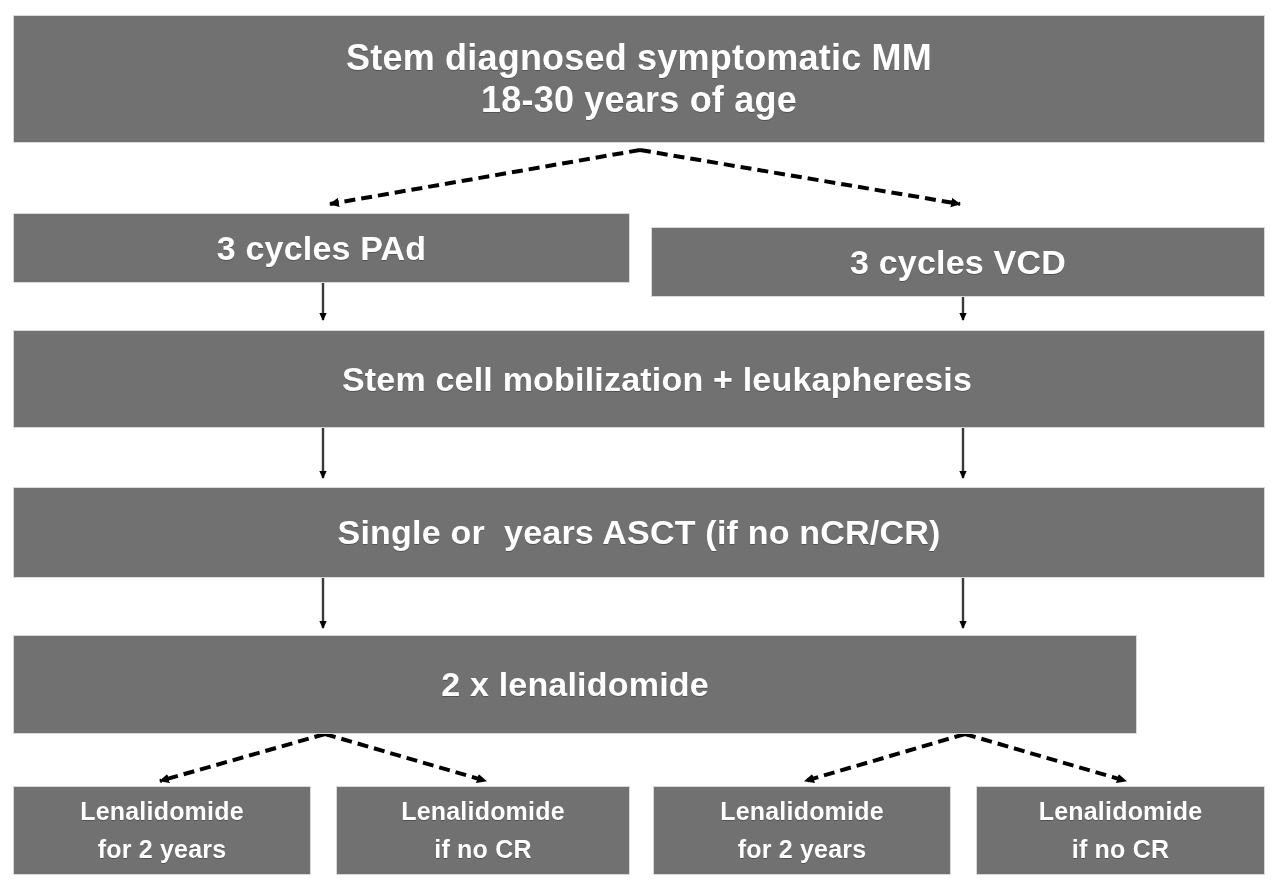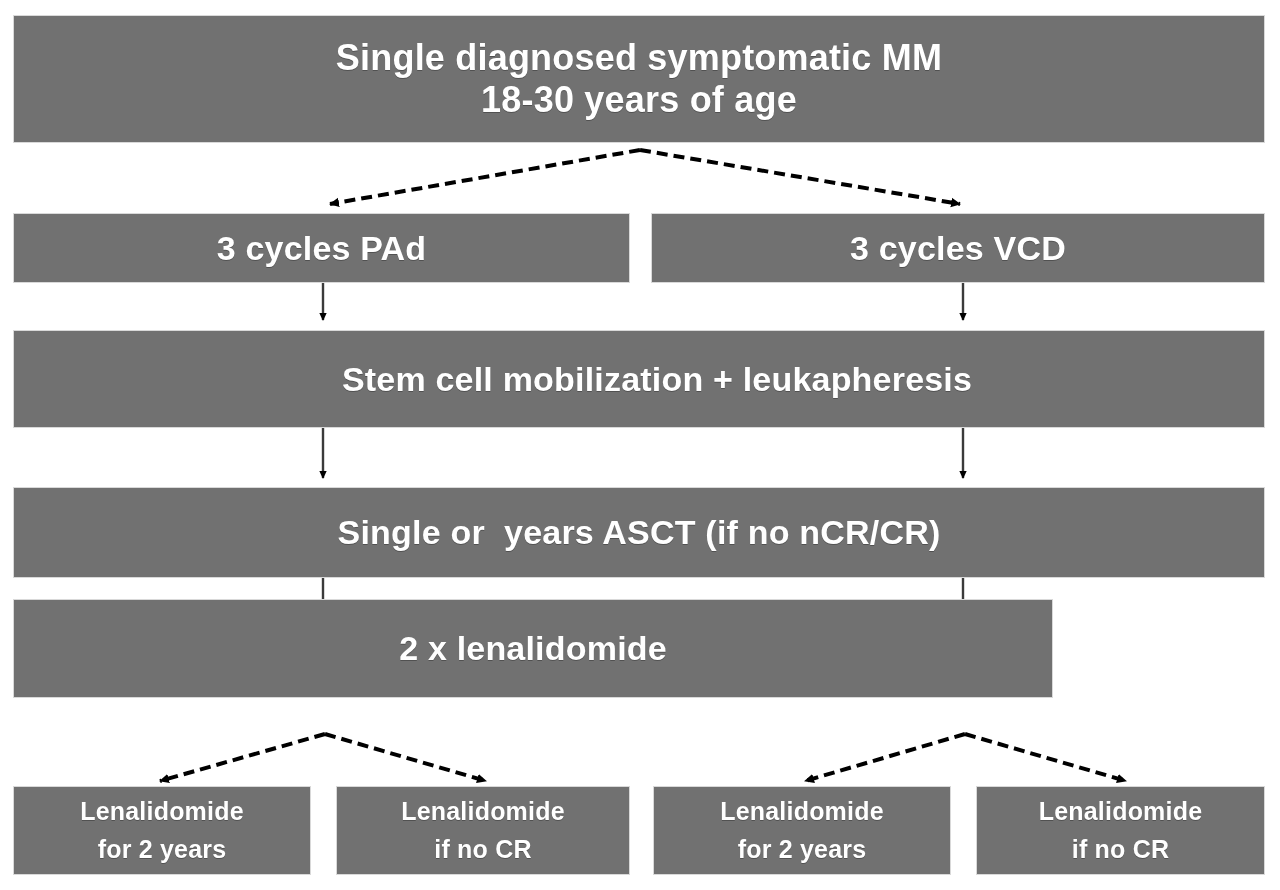--- a/index.html
+++ b/index.html
@@ -105,40 +105,40 @@
     </g>
     <g>
       <path d="M965,734 L805,781" stroke="#000000" stroke-width="4" stroke-dasharray="11,6" fill="none" marker-end="url(#arrowdash)"></path>
     </g>
     <g>
       <path d="M965,734 L1126,781" stroke="#000000" stroke-width="4" stroke-dasharray="11,6" fill="none" marker-end="url(#arrowdash)"></path>
     </g>
   </svg>
 
   <div class="node f-title" style="left:13px; top:15px; width:1252px; height:128px;">
-    <span class="line">Single diagnosed symptomatic MM</span>
+    <span class="line">Stem diagnosed symptomatic MM</span>
     <span class="line">18-30 years of age</span>
   </div>
 
   <div class="node f-mid" style="left:13px; top:213px; width:617px; height:70px;">
     <span class="line">3 cycles PAd</span>
   </div>
-  <div class="node f-mid" style="left:651px; top:213px; width:614px; height:70px;">
+  <div class="node f-mid" style="left:651px; top:227px; width:614px; height:70px;">
     <span class="line">3 cycles VCD</span>
   </div>
 
   <div class="node f-mid" style="left:13px; top:330px; width:1252px; height:98px;padding-left:36px;">
     <span class="line">Stem cell mobilization + leukapheresis</span>
   </div>
 
   <div class="node f-mid" style="left:13px; top:487px; width:1252px; height:91px;">
     <span class="line">Single or  years ASCT (if no nCR/CR)</span>
   </div>
 
-  <div class="node f-mid" style="left:13px; top:599px; width:1040px; height:99px;">
+  <div class="node f-mid" style="left:13px; top:635px; width:1124px; height:99px;">
     <span class="line">2 x lenalidomide</span>
   </div>
 
   <div class="node f-small" style="left:13px; top:786px; width:298px; height:89px;">
     <span class="line">Lenalidomide</span>
     <span class="line">for 2 years</span>
   </div>
 
   <div class="node f-small" style="left:336px; top:786px; width:294px; height:89px;">
     <span class="line">Lenalidomide</span>

